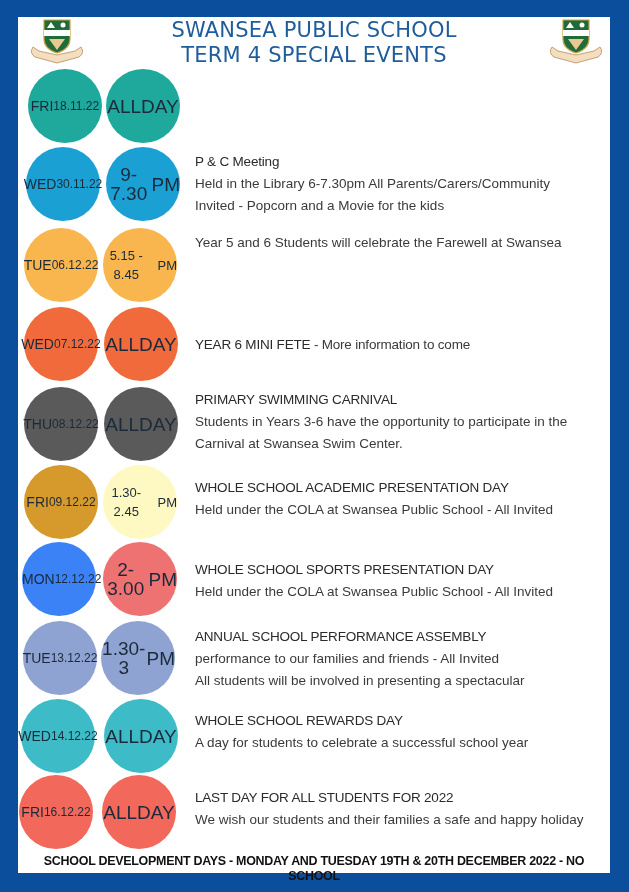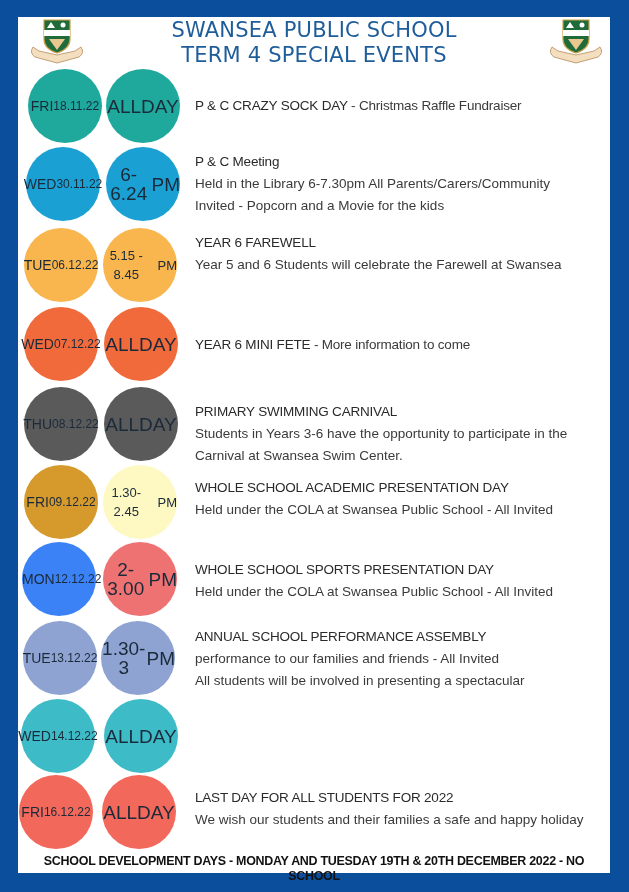--- a/index.html
+++ b/index.html
@@ -104,50 +104,46 @@
   <div id="events">
       <div class="event" style="top: 52px; height: 78px;">
         <div class="circle c-day" style="left: 10px; top: 0px; width: 74px; height: 74px; background: rgb(31, 169, 157);">
           <div class="dow">FRI</div>
           <div class="date">18.11.22</div>
         </div>
         <div class="circle c-time" style="left: 88px; top: 0px; width: 74px; height: 74px; background: rgb(31, 169, 157);">
           <div>ALL</div>
           <div>DAY</div>
         </div>
-        <div class="desc" style="top: 26px;">
-          <div class="head"><span>P &amp; C CRAZY SOCK DAY</span><span class="sub"> - Christmas Raffle Fundraiser</span></div>
-        </div>
       </div>
       <div class="event" style="top: 130px; height: 78px;">
         <div class="circle c-day" style="left: 8px; top: 0px; width: 74px; height: 74px; background: rgb(27, 160, 212);">
           <div class="dow">WED</div>
           <div class="date">30.11.22</div>
         </div>
         <div class="circle c-time" style="left: 88px; top: 0px; width: 74px; height: 74px; background: rgb(27, 160, 212);">
-          <div>6-6.24</div>
+          <div>9-7.30</div>
           <div>PM</div>
         </div>
         <div class="desc" style="top: 4px;">
           <div class="head"><span>P &amp; C Meeting</span><span class="sub"></span></div>
           <div class="sub">Held in the Library 6-7.30pm  All Parents/Carers/Community</div>
           <div class="sub">Invited - Popcorn and a Movie for the kids</div>
         </div>
       </div>
       <div class="event" style="top: 211px; height: 78px;">
         <div class="circle c-day" style="left: 6px; top: 0px; width: 74px; height: 74px; background: rgb(249, 182, 78);">
           <div class="dow">TUE</div>
           <div class="date">06.12.22</div>
         </div>
         <div class="circle c-time small" style="left: 85px; top: 0px; width: 74px; height: 74px; background: rgb(249, 182, 78);">
           <div>5.15 - 8.45</div>
           <div>PM</div>
         </div>
         <div class="desc" style="top: 4px;">
-          <div class="head"><span>YEAR 6 FAREWELL</span><span class="sub"></span></div>
           <div class="sub">Year 5 and 6 Students will celebrate the Farewell at Swansea</div>
         </div>
       </div>
       <div class="event" style="top: 290px; height: 78px;">
         <div class="circle c-day" style="left: 6px; top: 0px; width: 74px; height: 74px; background: rgb(240, 106, 60);">
           <div class="dow">WED</div>
           <div class="date">07.12.22</div>
         </div>
         <div class="circle c-time" style="left: 86px; top: 0px; width: 74px; height: 74px; background: rgb(240, 106, 60);">
           <div>ALL</div>
@@ -159,21 +155,21 @@
       </div>
       <div class="event" style="top: 370px; height: 78px;">
         <div class="circle c-day" style="left: 6px; top: 0px; width: 74px; height: 74px; background: rgb(90, 90, 90);">
           <div class="dow">THU</div>
           <div class="date">08.12.22</div>
         </div>
         <div class="circle c-time" style="left: 86px; top: 0px; width: 74px; height: 74px; background: rgb(90, 90, 90);">
           <div>ALL</div>
           <div>DAY</div>
         </div>
-        <div class="desc" style="top: 14px;">
+        <div class="desc" style="top: 2px;">
           <div class="head"><span>PRIMARY SWIMMING CARNIVAL</span><span class="sub"></span></div>
           <div class="sub">Students in Years 3-6  have the opportunity to participate in the</div>
           <div class="sub">Carnival at Swansea Swim Center.</div>
         </div>
       </div>
       <div class="event" style="top: 448px; height: 78px;">
         <div class="circle c-day" style="left: 6px; top: 0px; width: 74px; height: 74px; background: rgb(214, 154, 44);">
           <div class="dow">FRI</div>
           <div class="date">09.12.22</div>
         </div>
@@ -217,20 +213,24 @@
       </div>
       <div class="event" style="top: 682px; height: 78px;">
         <div class="circle c-day" style="left: 3px; top: 0px; width: 74px; height: 74px; background: rgb(61, 188, 200);">
           <div class="dow">WED</div>
           <div class="date">14.12.22</div>
         </div>
         <div class="circle c-time" style="left: 86px; top: 0px; width: 74px; height: 74px; background: rgb(61, 188, 200);">
           <div>ALL</div>
           <div>DAY</div>
         </div>
+        <div class="desc" style="top: 11px;">
+          <div class="head"><span>WHOLE SCHOOL REWARDS DAY</span><span class="sub"></span></div>
+          <div class="sub">A day for students to celebrate a successful school year</div>
+        </div>
       </div>
       <div class="event" style="top: 758px; height: 78px;">
         <div class="circle c-day" style="left: 1px; top: 0px; width: 74px; height: 74px; background: rgb(242, 104, 90);">
           <div class="dow">FRI</div>
           <div class="date">16.12.22</div>
         </div>
         <div class="circle c-time" style="left: 84px; top: 0px; width: 74px; height: 74px; background: rgb(242, 104, 90);">
           <div>ALL</div>
           <div>DAY</div>
         </div>

